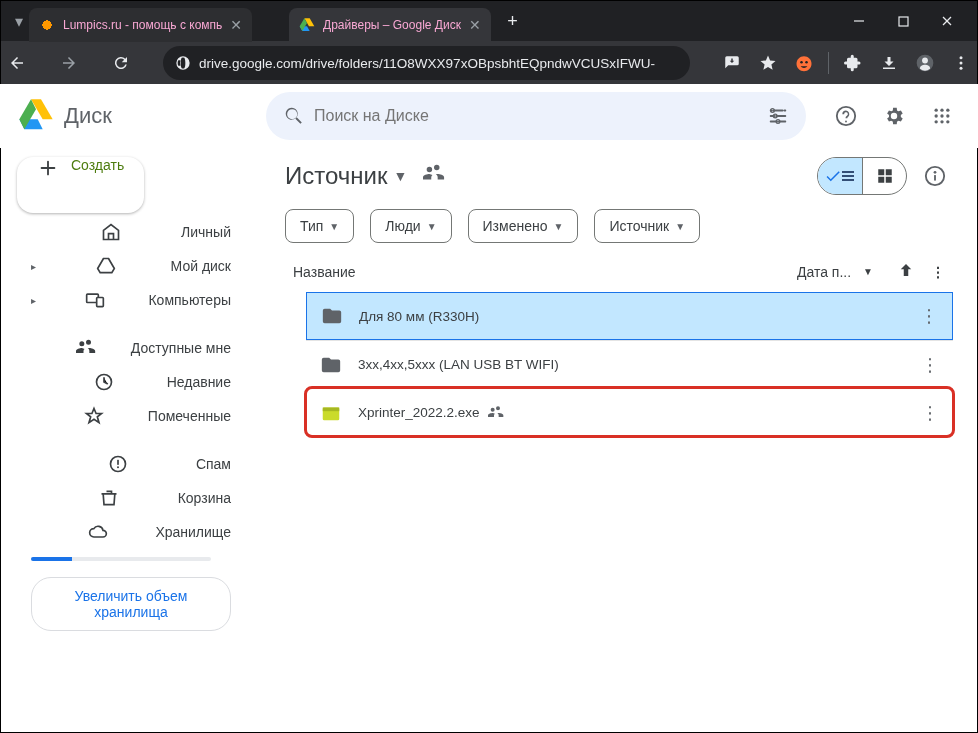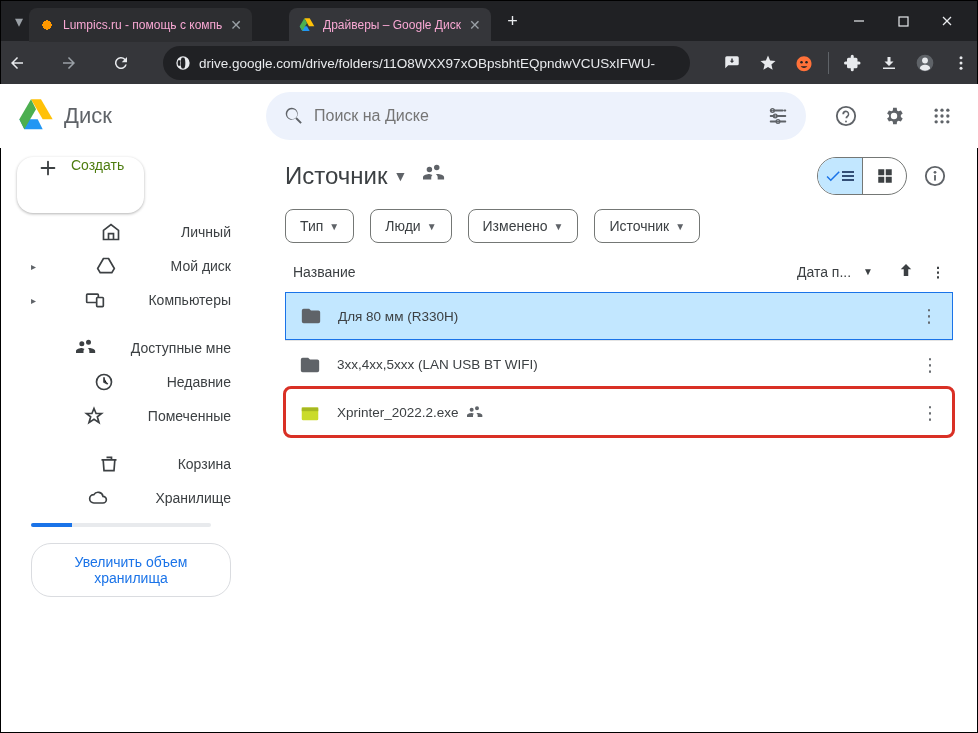--- a/index.html
+++ b/index.html
@@ -65,21 +65,21 @@
 
 .filters { display: flex; gap: 16px; margin-bottom: 18px; }
 .chip { display: flex; align-items: center; gap: 6px; padding: 0 14px; height: 34px; border: 1px solid #747775; border-radius: 8px; font-size: 14px; color: #3c4043; }
 .chip .drop { font-size: 10px; color: #5f6368; }
 
 .col-headers { display: flex; align-items: center; padding: 0 8px 10px 8px; font-size: 14px; color: #3c4043; }
 .col-name { flex: 1; }
 .col-date { display: flex; align-items: center; gap: 12px; }
 .col-actions { display: flex; align-items: center; gap: 16px; margin-left: 24px; }
 
-.file-row { display: flex; align-items: center; height: 48px; padding: 0 14px; font-size: 13.5px; font-weight: 500; color: #3c4043; border-top: 1px solid #e4e4e4; }
+.file-row { display: flex; align-items: center; height: 48px; padding: 0 14px; font-size: 13.5px; font-weight: 500; color: #3c4043; border-top: 1px solid #e4e4e4; margin-left: 21px; }
 .file-row.selected { background: #c2e7ff; border: 1px solid #1a73e8; }
 .file-row.highlighted { outline: 3px solid #d93025; outline-offset: -1px; border-radius: 6px; }
 .file-icon { width: 24px; margin-right: 14px; color: #5f6368; display: flex; }
 .file-icon.exe { color: #e8c547; }
 .file-name { flex: 1; display: flex; align-items: center; gap: 8px; }
 .file-menu { color: #5f6368; font-size: 18px; }
 </style>
 </head>
 <body>
 
@@ -311,20 +311,31 @@
           <span class="nav-icon">
             <svg width="20" height="20" viewBox="0 0 24 24">
               <path fill="none" stroke="#3c4043" stroke-width="2" d="M12 3l2.5 6H21l-5 4 2 7-6-4-6 4 2-7-5-4h6.5z"></path>
             </svg>
           </span>
           <span>Помеченные</span>
         </div>
       </div>
     <div class="nav-sep"></div>
     <div id="nav3">
+        <div class="nav-item">
+          <span class="chev"></span>
+          <span class="nav-icon">
+            <svg width="20" height="20" viewBox="0 0 24 24">
+              <circle cx="12" cy="12" r="9" fill="none" stroke="#3c4043" stroke-width="2"></circle>
+              <rect x="11" y="7" width="2" height="6" fill="#3c4043"></rect>
+              <circle cx="12" cy="16" r="1.2" fill="#3c4043"></circle>
+            </svg>
+          </span>
+          <span>Спам</span>
+        </div>
         <div class="nav-item">
           <span class="chev"></span>
           <span class="nav-icon">
             <svg width="20" height="20" viewBox="0 0 24 24">
               <path fill="none" stroke="#3c4043" stroke-width="2" d="M5 7h14l-1 13H6z M9 4h6v3H3v0h18"></path>
             </svg>
           </span>
           <span>Корзина</span>
         </div>
         <div class="nav-item">

